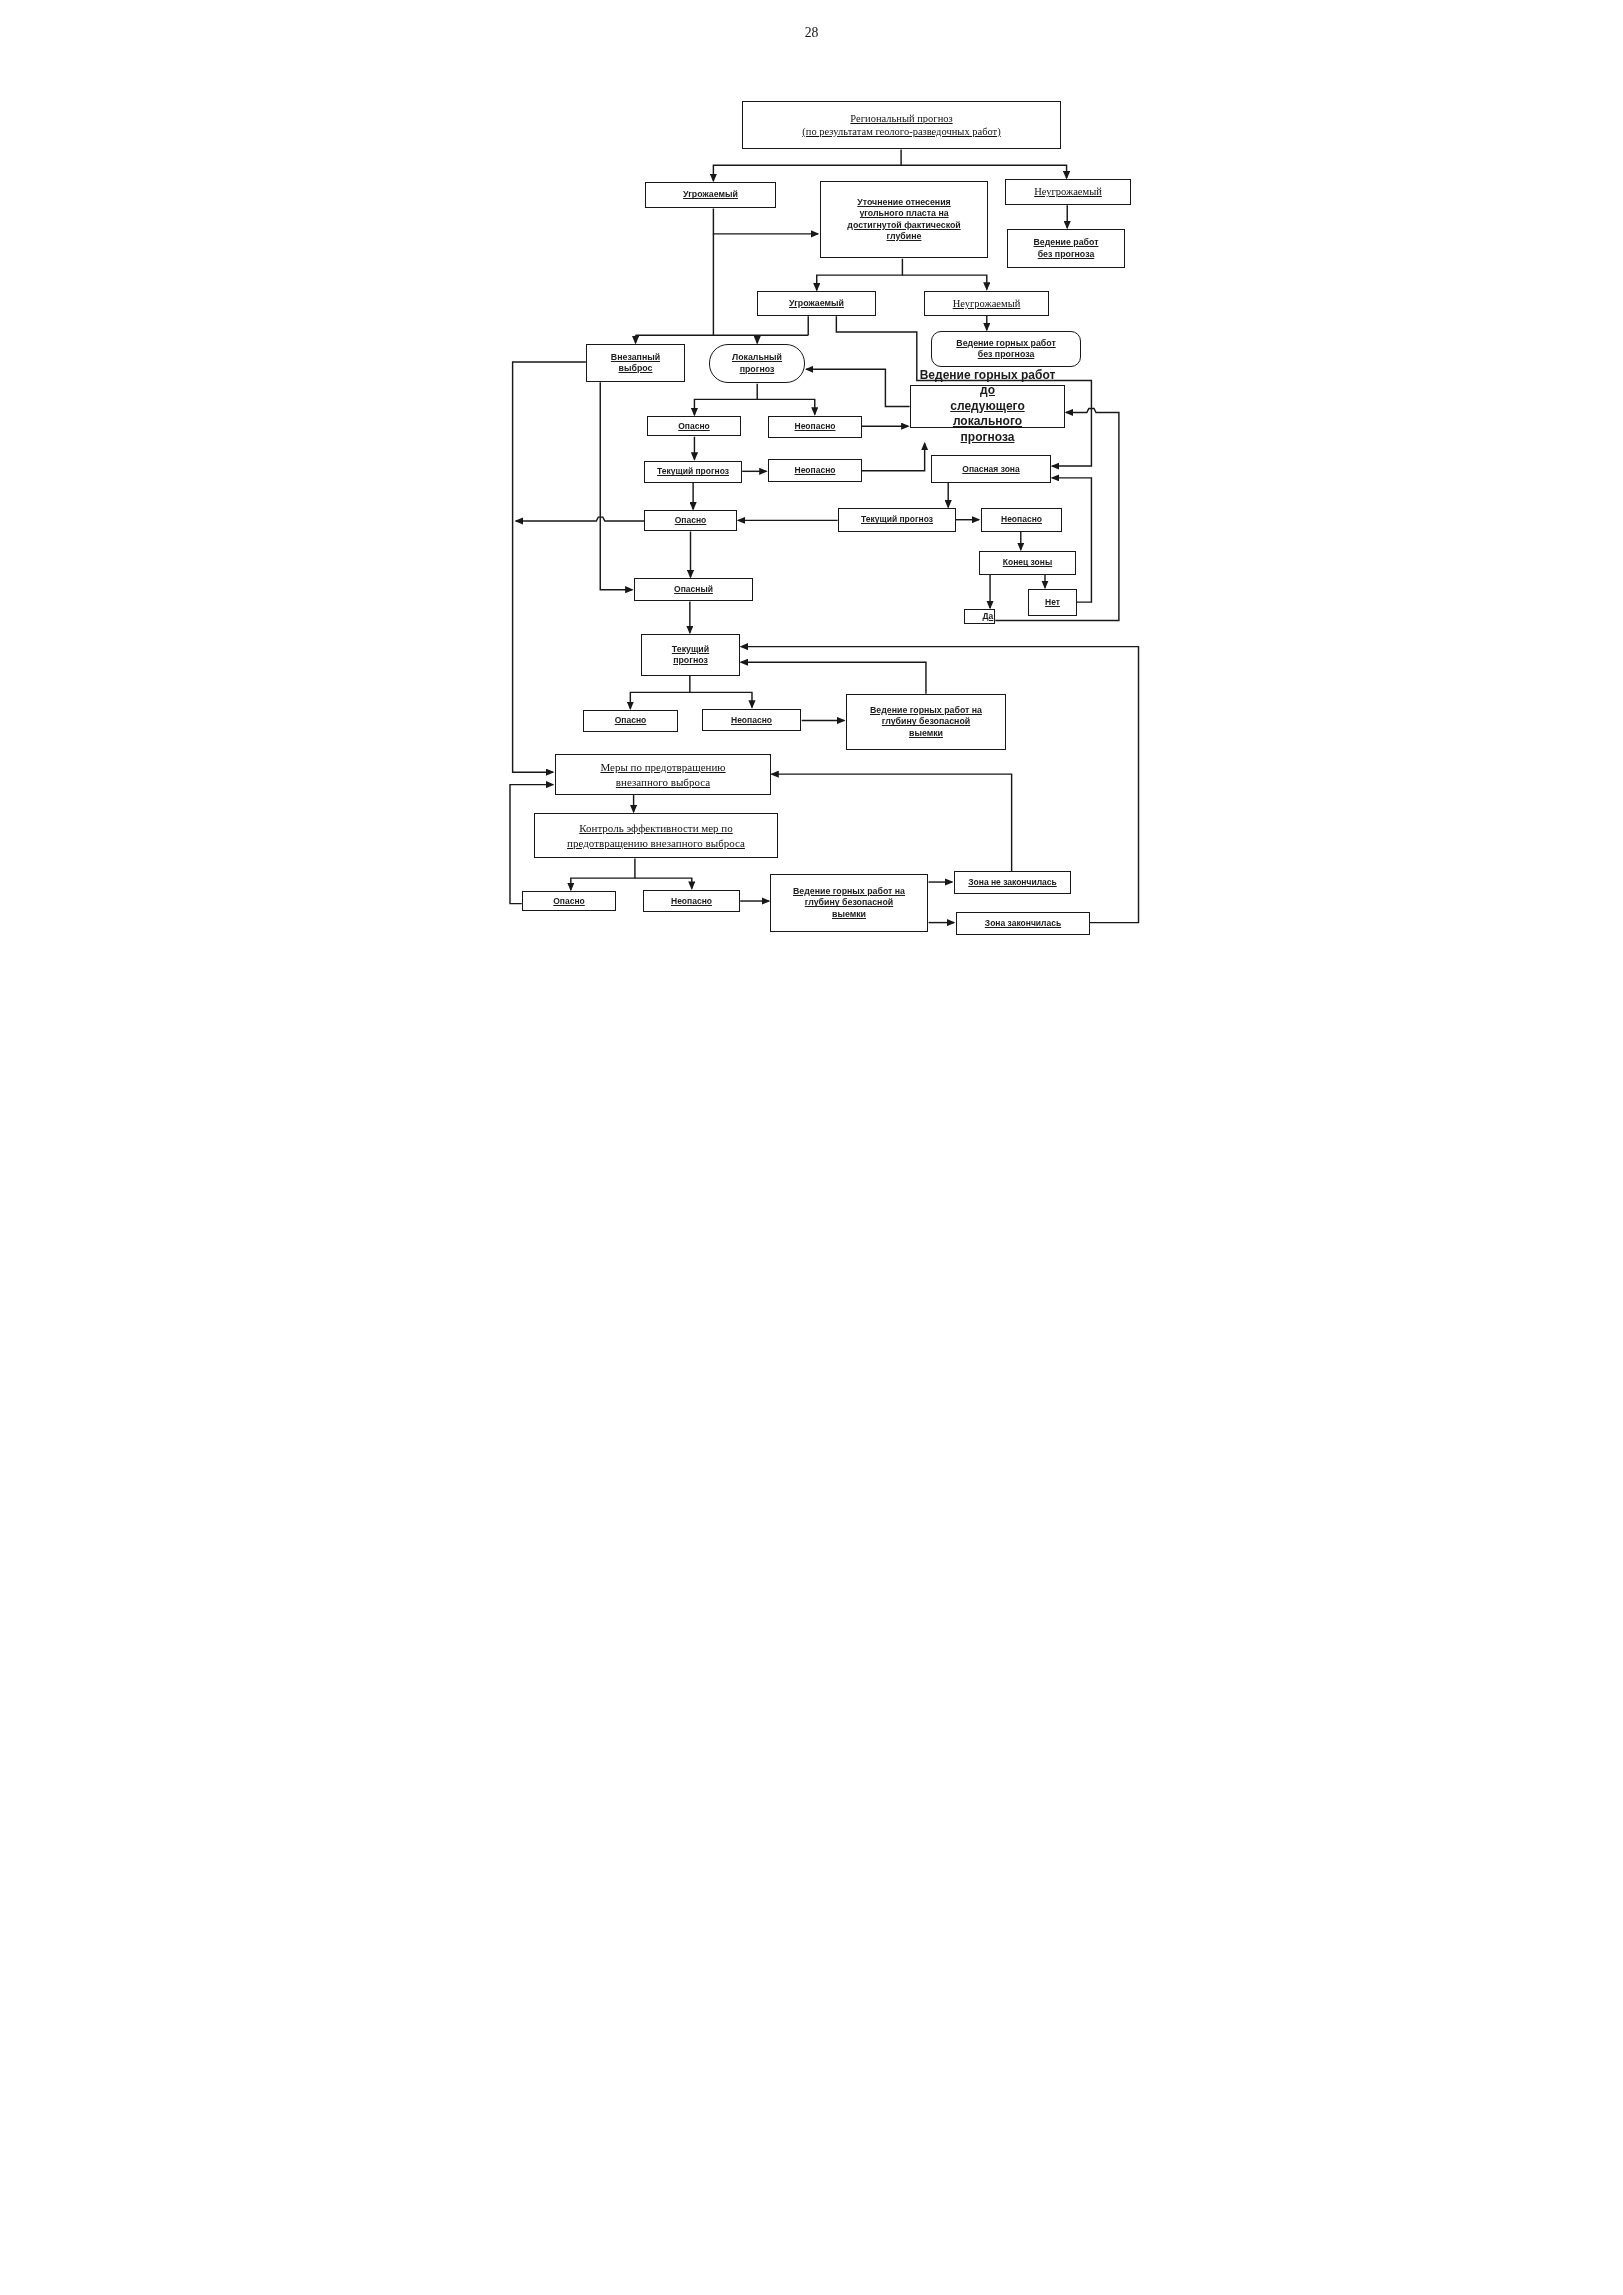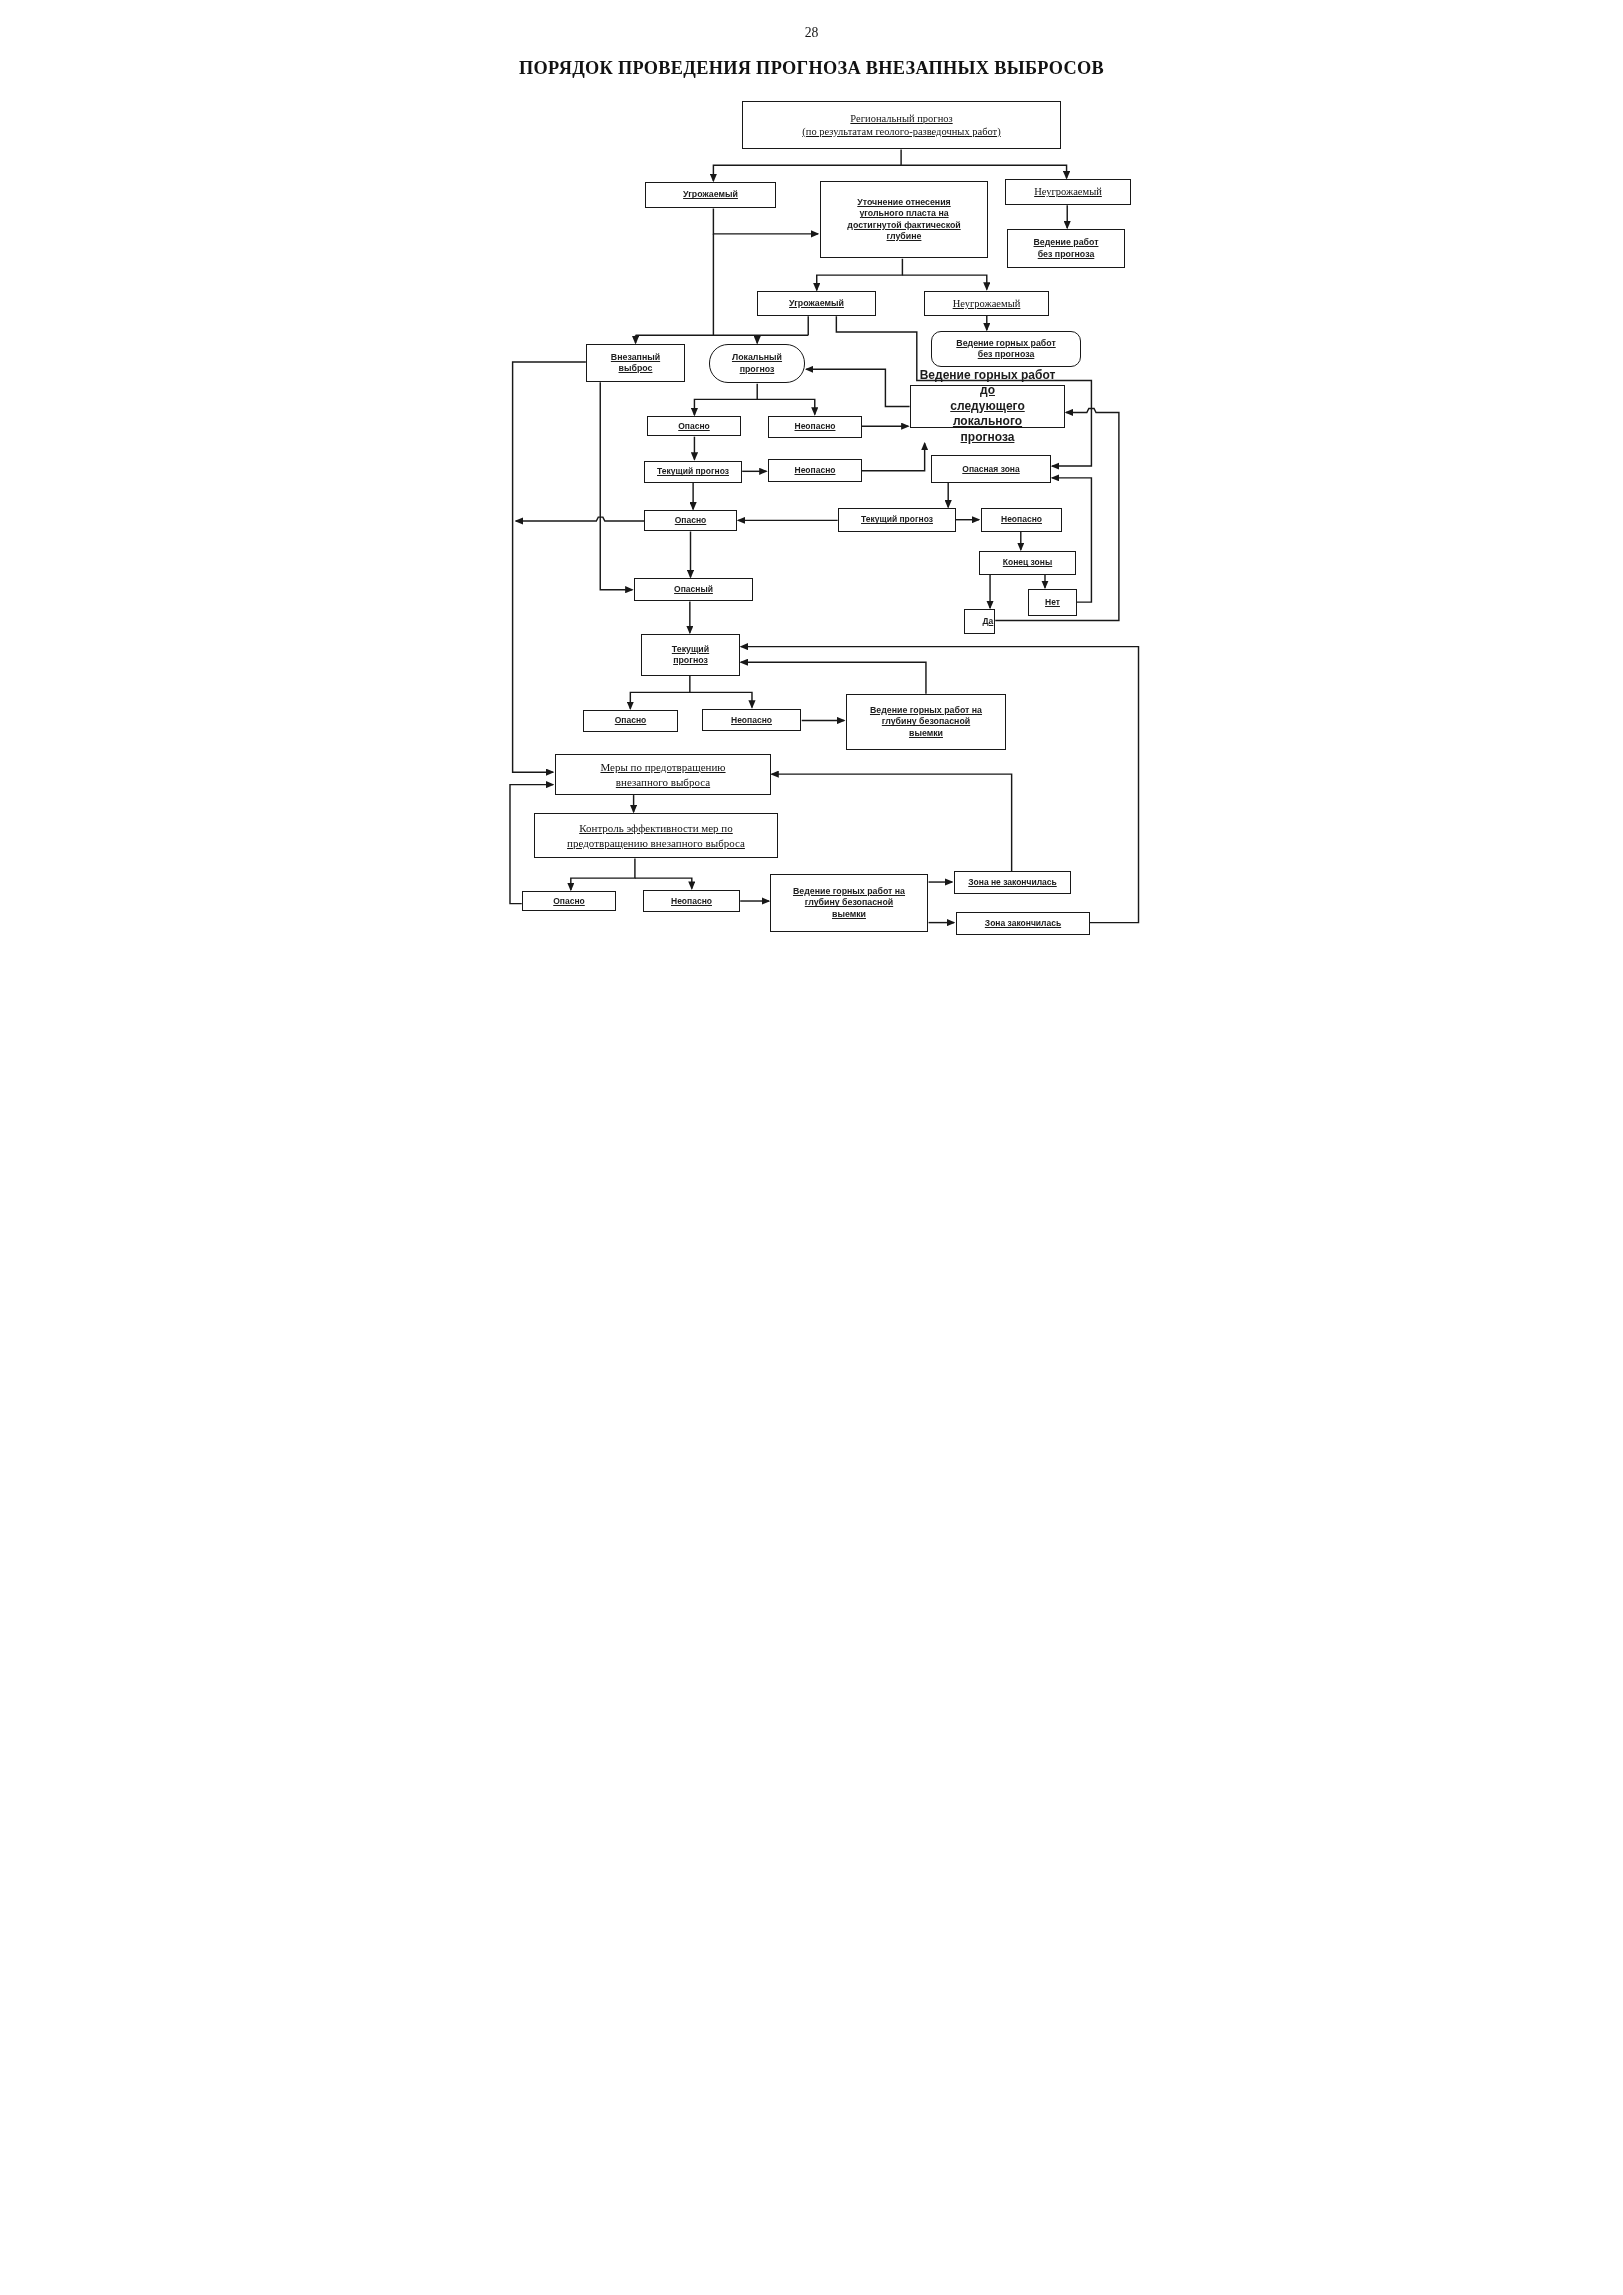--- a/index.html
+++ b/index.html
@@ -80,21 +80,20 @@
   .node.serif {
     font-family: "Liberation Serif", serif;
     font-weight: 400;
   }
 </style>
 </head>
 <body>
 
 <div class="page">
   <div class="page-number">28</div>
-  <div class="doc-title">ПОРЯДОК ПРОВЕДЕНИЯ ПРОГНОЗА ВНЕЗАПНЫХ ВЫБРОСОВ</div>
 
   <div class="flowchart">
     <svg class="edges-svg" width="811" height="1148" viewBox="0 0 1240 1754">
       <defs>
         <marker id="arrow" markerUnits="userSpaceOnUse" markerWidth="13" markerHeight="11" refX="11" refY="5.5" orient="auto">
           <path d="M0,0 L13,5.5 L0,11 z" fill="#181818"></path>
         </marker>
       </defs>
       <g>
           <polyline points="757,228 757,252 470,252 470,276" marker-end="url(#arrow)"></polyline>
@@ -171,21 +170,21 @@
         <div class="node sans" style="left: 241px; top: 416px; width: 94px; height: 20px; font-size: 8.5px;">Опасно</div>
         <div class="node sans" style="left: 362px; top: 416px; width: 94px; height: 21.6px; font-size: 8.5px;">Неопасно</div>
         <div class="node sans" style="left: 238px; top: 461px; width: 98px; height: 21.6px; font-size: 8.5px;">Текущий прогноз</div>
         <div class="node sans" style="left: 362px; top: 459px; width: 94px; height: 23px; font-size: 8.5px;">Неопасно</div>
         <div class="node sans" style="left: 525px; top: 455px; width: 120px; height: 28px; font-size: 8.5px;">Опасная зона</div>
         <div class="node sans" style="left: 238px; top: 510px; width: 93px; height: 21px; font-size: 8.5px;">Опасно</div>
         <div class="node sans" style="left: 432px; top: 508px; width: 118px; height: 23.6px; font-size: 8.5px;">Текущий прогноз</div>
         <div class="node sans" style="left: 575px; top: 508px; width: 81px; height: 23.6px; font-size: 8.5px;">Неопасно</div>
         <div class="node sans" style="left: 573px; top: 551px; width: 97px; height: 23.6px; font-size: 8.5px;">Конец зоны</div>
         <div class="node sans" style="left: 622px; top: 589px; width: 49px; height: 27px; font-size: 8.5px;">Нет</div>
-        <div class="node sans" style="left: 558px; top: 609px; width: 31px; height: 25px; font-size: 8.5px; padding-left: 20px;">Да</div>
+        <div class="node sans" style="left: 558px; top: 609px; width: 31px; height: 15px; font-size: 8.5px; padding-left: 20px;">Да</div>
         <div class="node sans" style="left: 228px; top: 578px; width: 119px; height: 23px; font-size: 8.5px;">Опасный</div>
         <div class="node sans" style="left: 235px; top: 634px; width: 99px; height: 42px; font-size: 8.8px;">Текущий
 прогноз</div>
         <div class="node sans" style="left: 177px; top: 710px; width: 95px; height: 21.6px; font-size: 8.5px;">Опасно</div>
         <div class="node sans" style="left: 296px; top: 709px; width: 99px; height: 22px; font-size: 8.5px;">Неопасно</div>
         <div class="node sans" style="left: 440px; top: 694px; width: 160px; height: 56px; font-size: 8.8px;">Ведение горных работ на
 глубину безопасной
 выемки</div>
         <div class="node serif" style="left: 149px; top: 754px; width: 216px; height: 41px; font-size: 11px;">Меры по предотвращению
 внезапного выброса</div>

